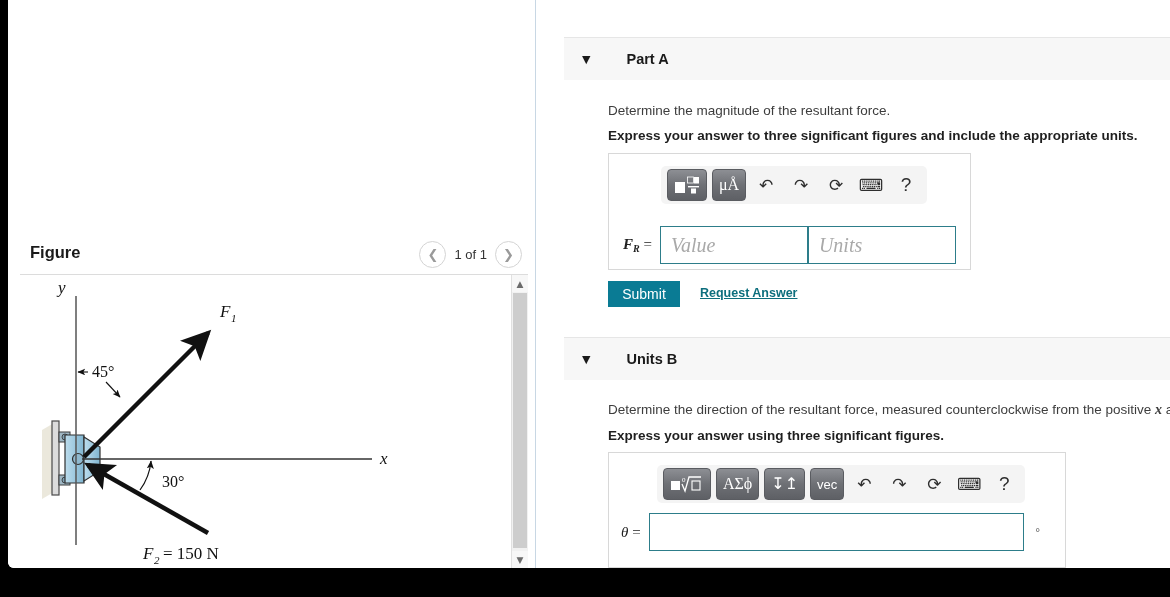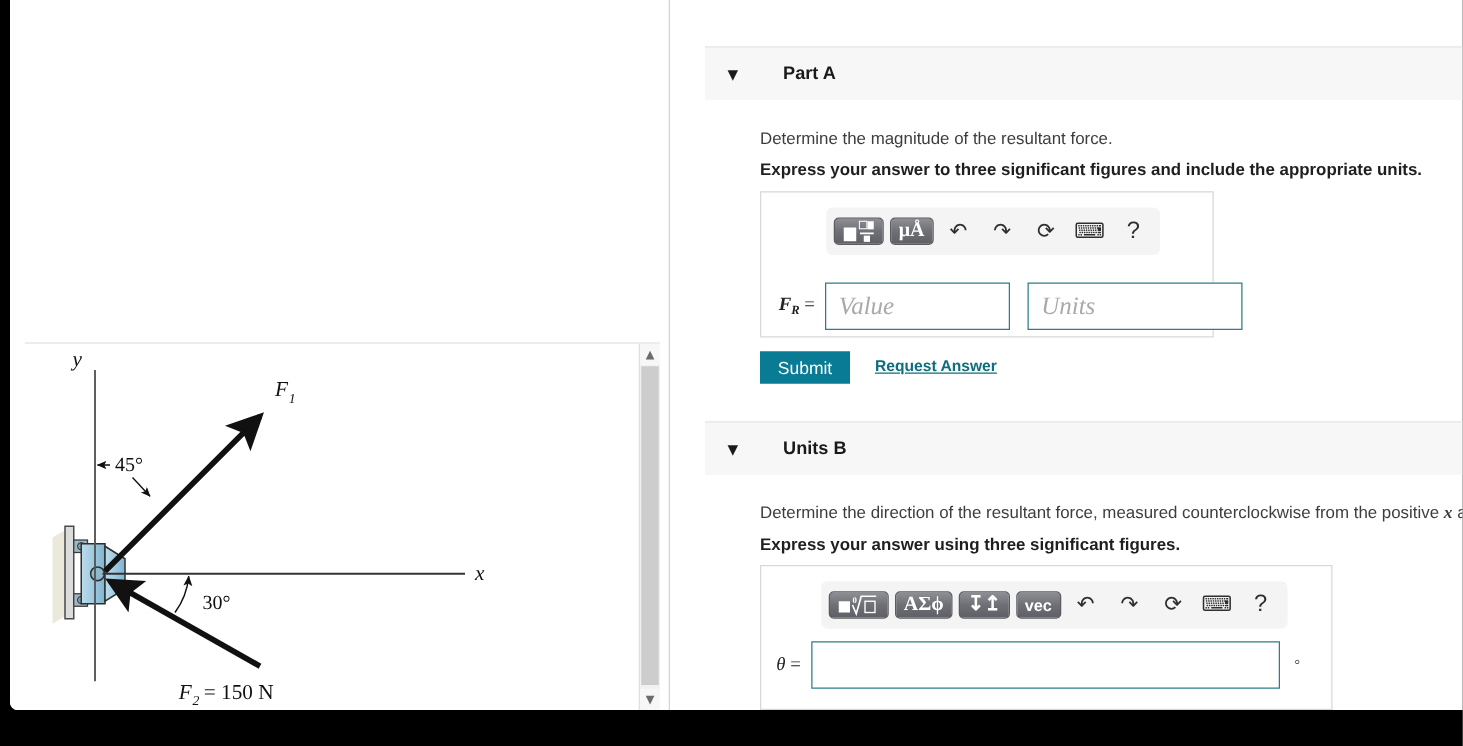--- a/index.html
+++ b/index.html
@@ -154,29 +154,28 @@
   .toolbar {
     position: absolute; top: 12px;
     background: #f4f4f4; border-radius: 5px;
     height: 38px; display: flex; align-items: center;
     padding: 0 6px; gap: 5px;
   }
   #a-toolbar { left: 52px; }
   #b-toolbar { left: 48px; }
 
   .tbtn {
-    height: 22px; min-width: 32px;
+    height: 32px; min-width: 32px;
     border-radius: 4px;
     background: linear-gradient(to bottom, #8d8f94 0%, #6e7075 50%, #5e6065 100%);
     border: 1px solid #5a5c61;
     display: flex; align-items: center; justify-content: center;
     color: #fff; cursor: pointer;
     padding: 0 6px;
     box-sizing: border-box;
-    font-weight: bold;
   }
   .tbtn-label { font-family: "Liberation Serif", serif; font-size: 16px; line-height: 1; }
   .tbtn-label-sans { font-family: "Liberation Sans", sans-serif; font-size: 13px; line-height: 1; }
 
   .ticon {
     width: 30px; height: 30px;
     display: flex; align-items: center; justify-content: center;
     color: #2e2e2e; cursor: pointer;
     font-family: "DejaVu Sans", sans-serif; font-size: 17px;
   }
@@ -194,21 +193,21 @@
     border: 1px solid #2d7d8a; background: #fff;
     height: 38px; box-sizing: border-box;
     display: flex; align-items: center;
     padding-left: 10px;
   }
   .ph {
     font-family: "Liberation Serif", serif;
     font-style: italic; font-size: 20px; color: #a9a9a9;
   }
   #a-val-input { width: 148px; }
-  #a-unit-input { width: 172px; margin-left: 14px; }
+  #a-unit-input { width: 148px; margin-left: 0; }
   #b-theta-input { width: 375px; }
   #b-deg {
     margin-left: 12px; font-size: 11px; color: #333;
     font-family: "Liberation Serif", serif;
   }
 
   
   #submit-btn {
     position: absolute; left: 72px; top: 281px;
     width: 72px; height: 26px;
@@ -223,20 +222,28 @@
   }
 </style>
 </head>
 <body>
 
 <div id="page">
 
   <div id="left-col">
 
 
+    <div id="figure-header">
+      <div id="figure-title">Figure</div>
+      <div id="fig-nav">
+        <div class="nav-circle">❮</div>
+        <div id="fig-count">1 of 1</div>
+        <div class="nav-circle">❯</div>
+      </div>
+    </div>
     <div id="figure-rule"></div>
 
     <div id="figure-body">
       <svg id="figure-canvas" viewBox="0 0 492 293">
         <defs>
           <marker id="arrowFat" markerWidth="7" markerHeight="7" refX="5.6" refY="3.2" orient="auto">
             <path d="M0,0 L6.6,3.2 L0,6.4 L1.4,3.2 Z" fill="#111"></path>
           </marker>
           <marker id="arrowThin" markerWidth="8" markerHeight="8" refX="6.5" refY="3" orient="auto">
             <path d="M0,0 L7,3 L0,6 L1.6,3 Z" fill="#111"></path>

